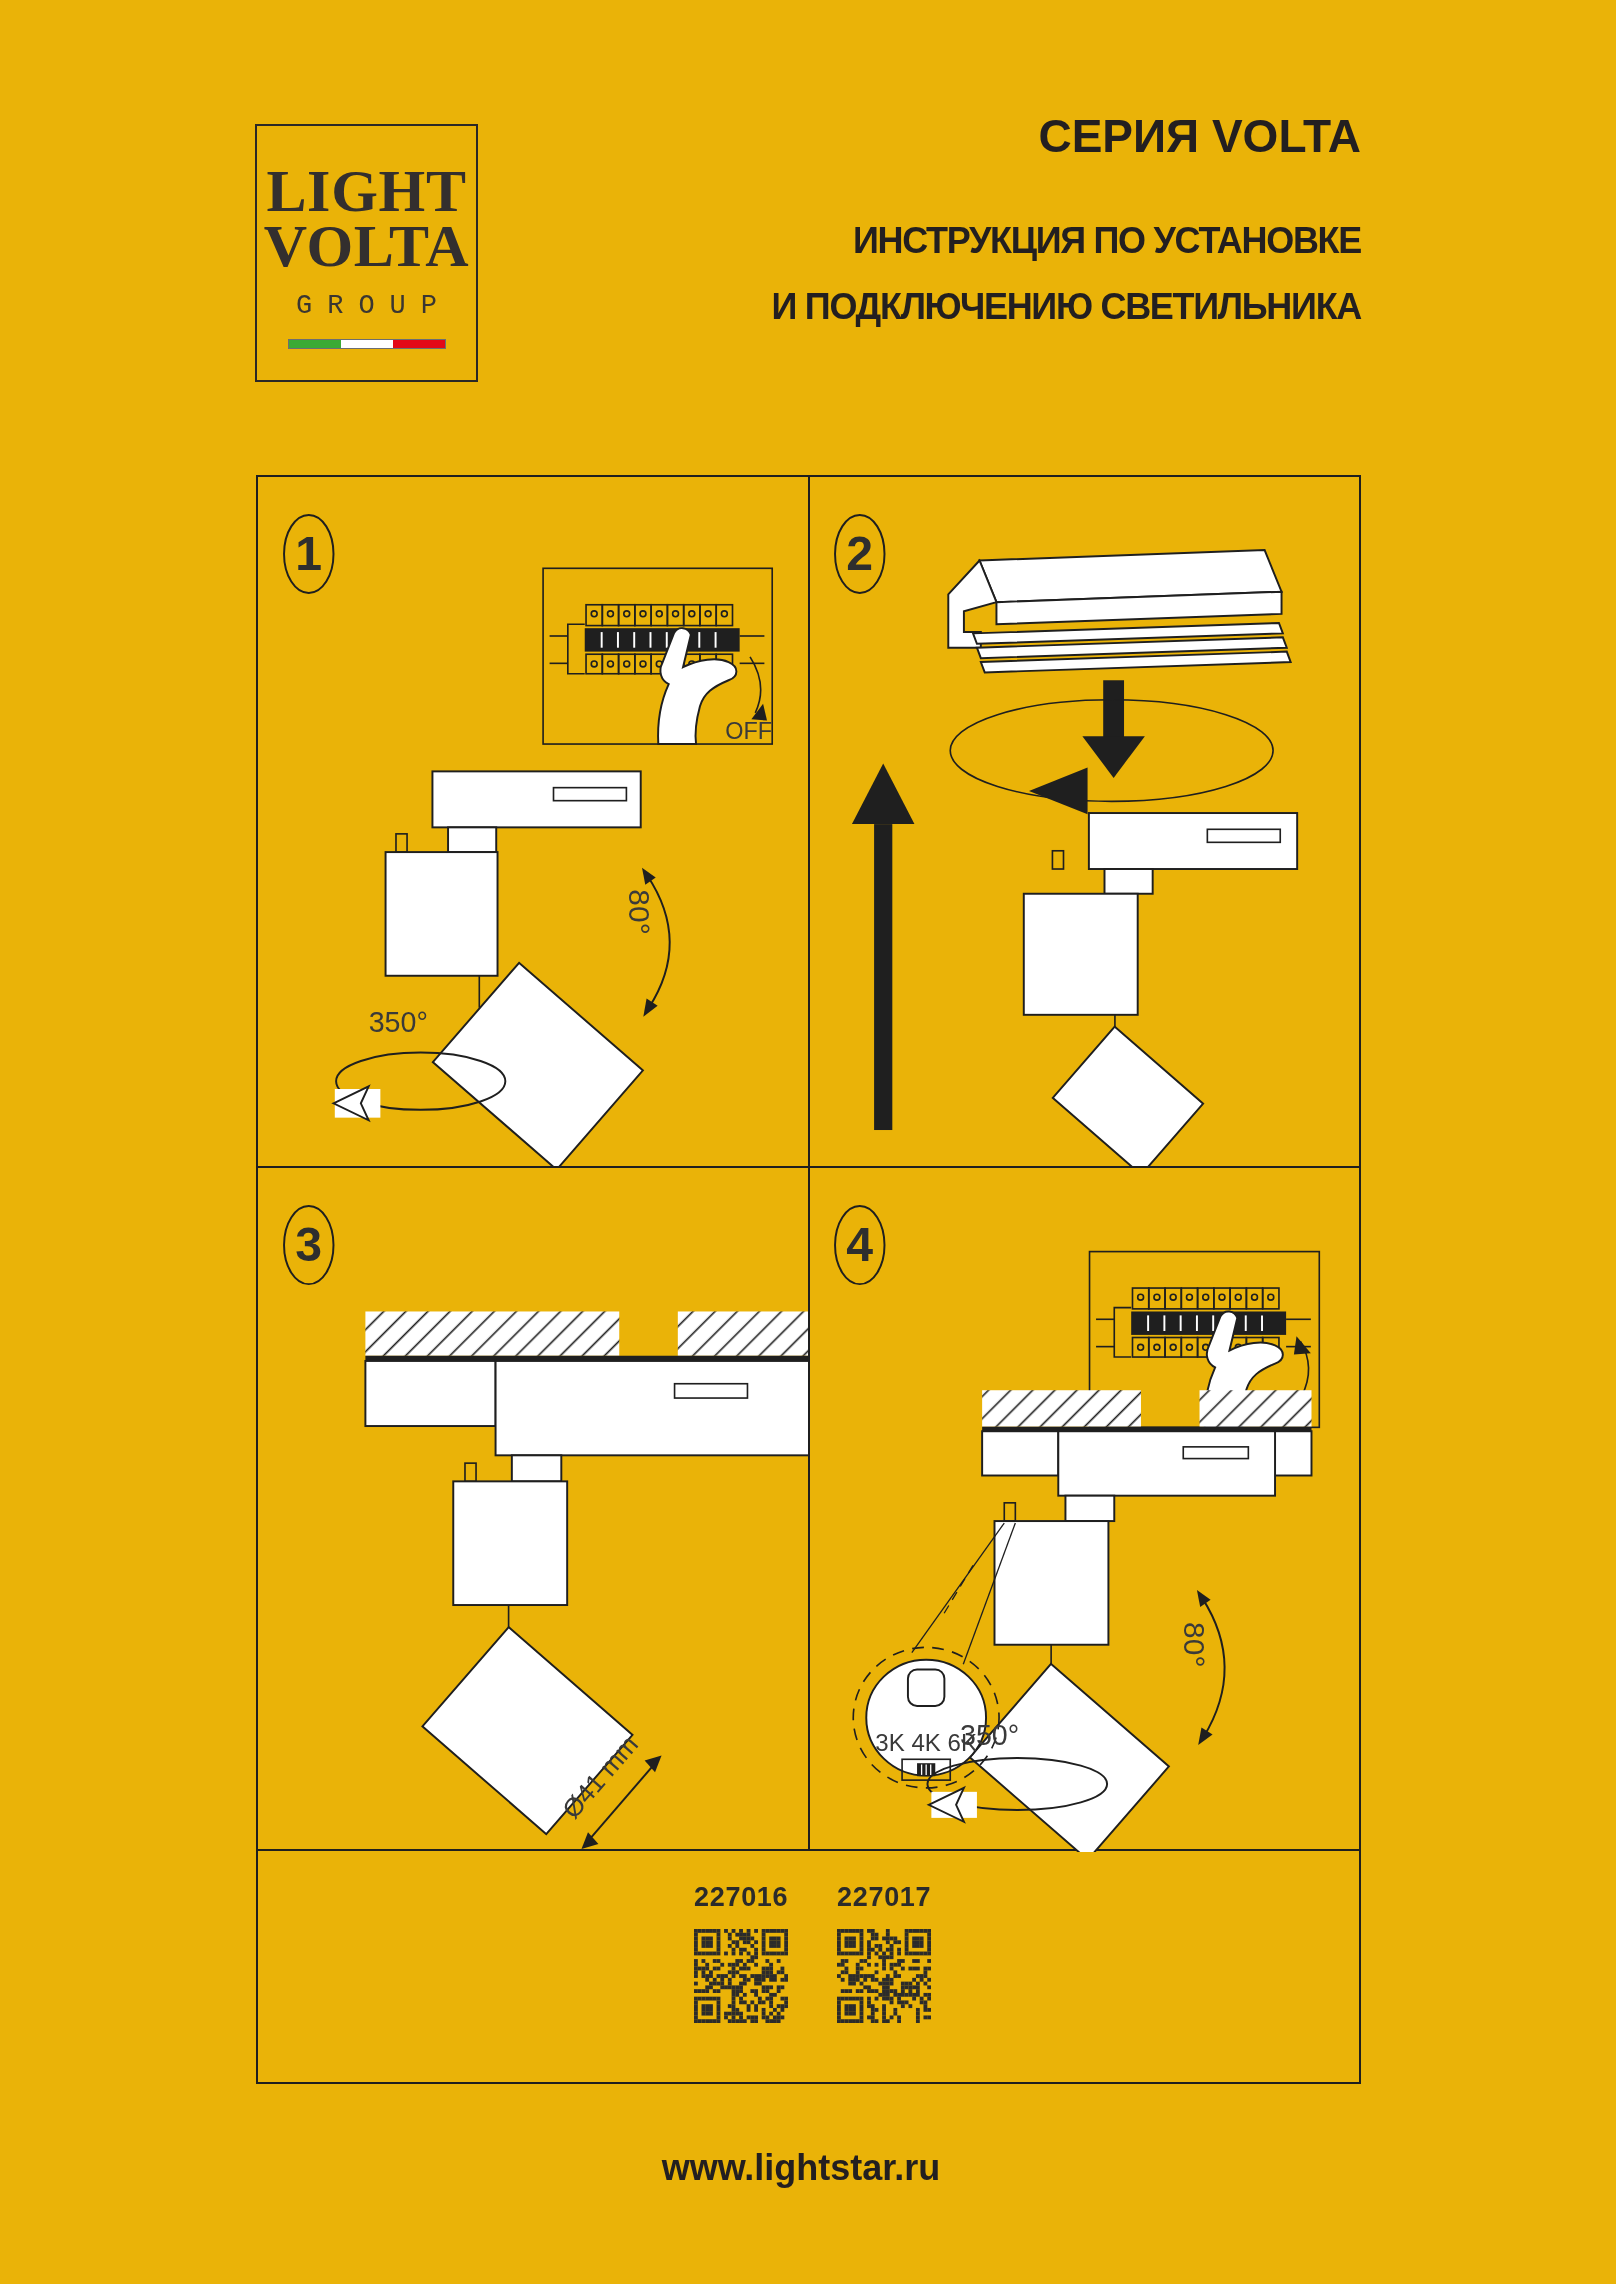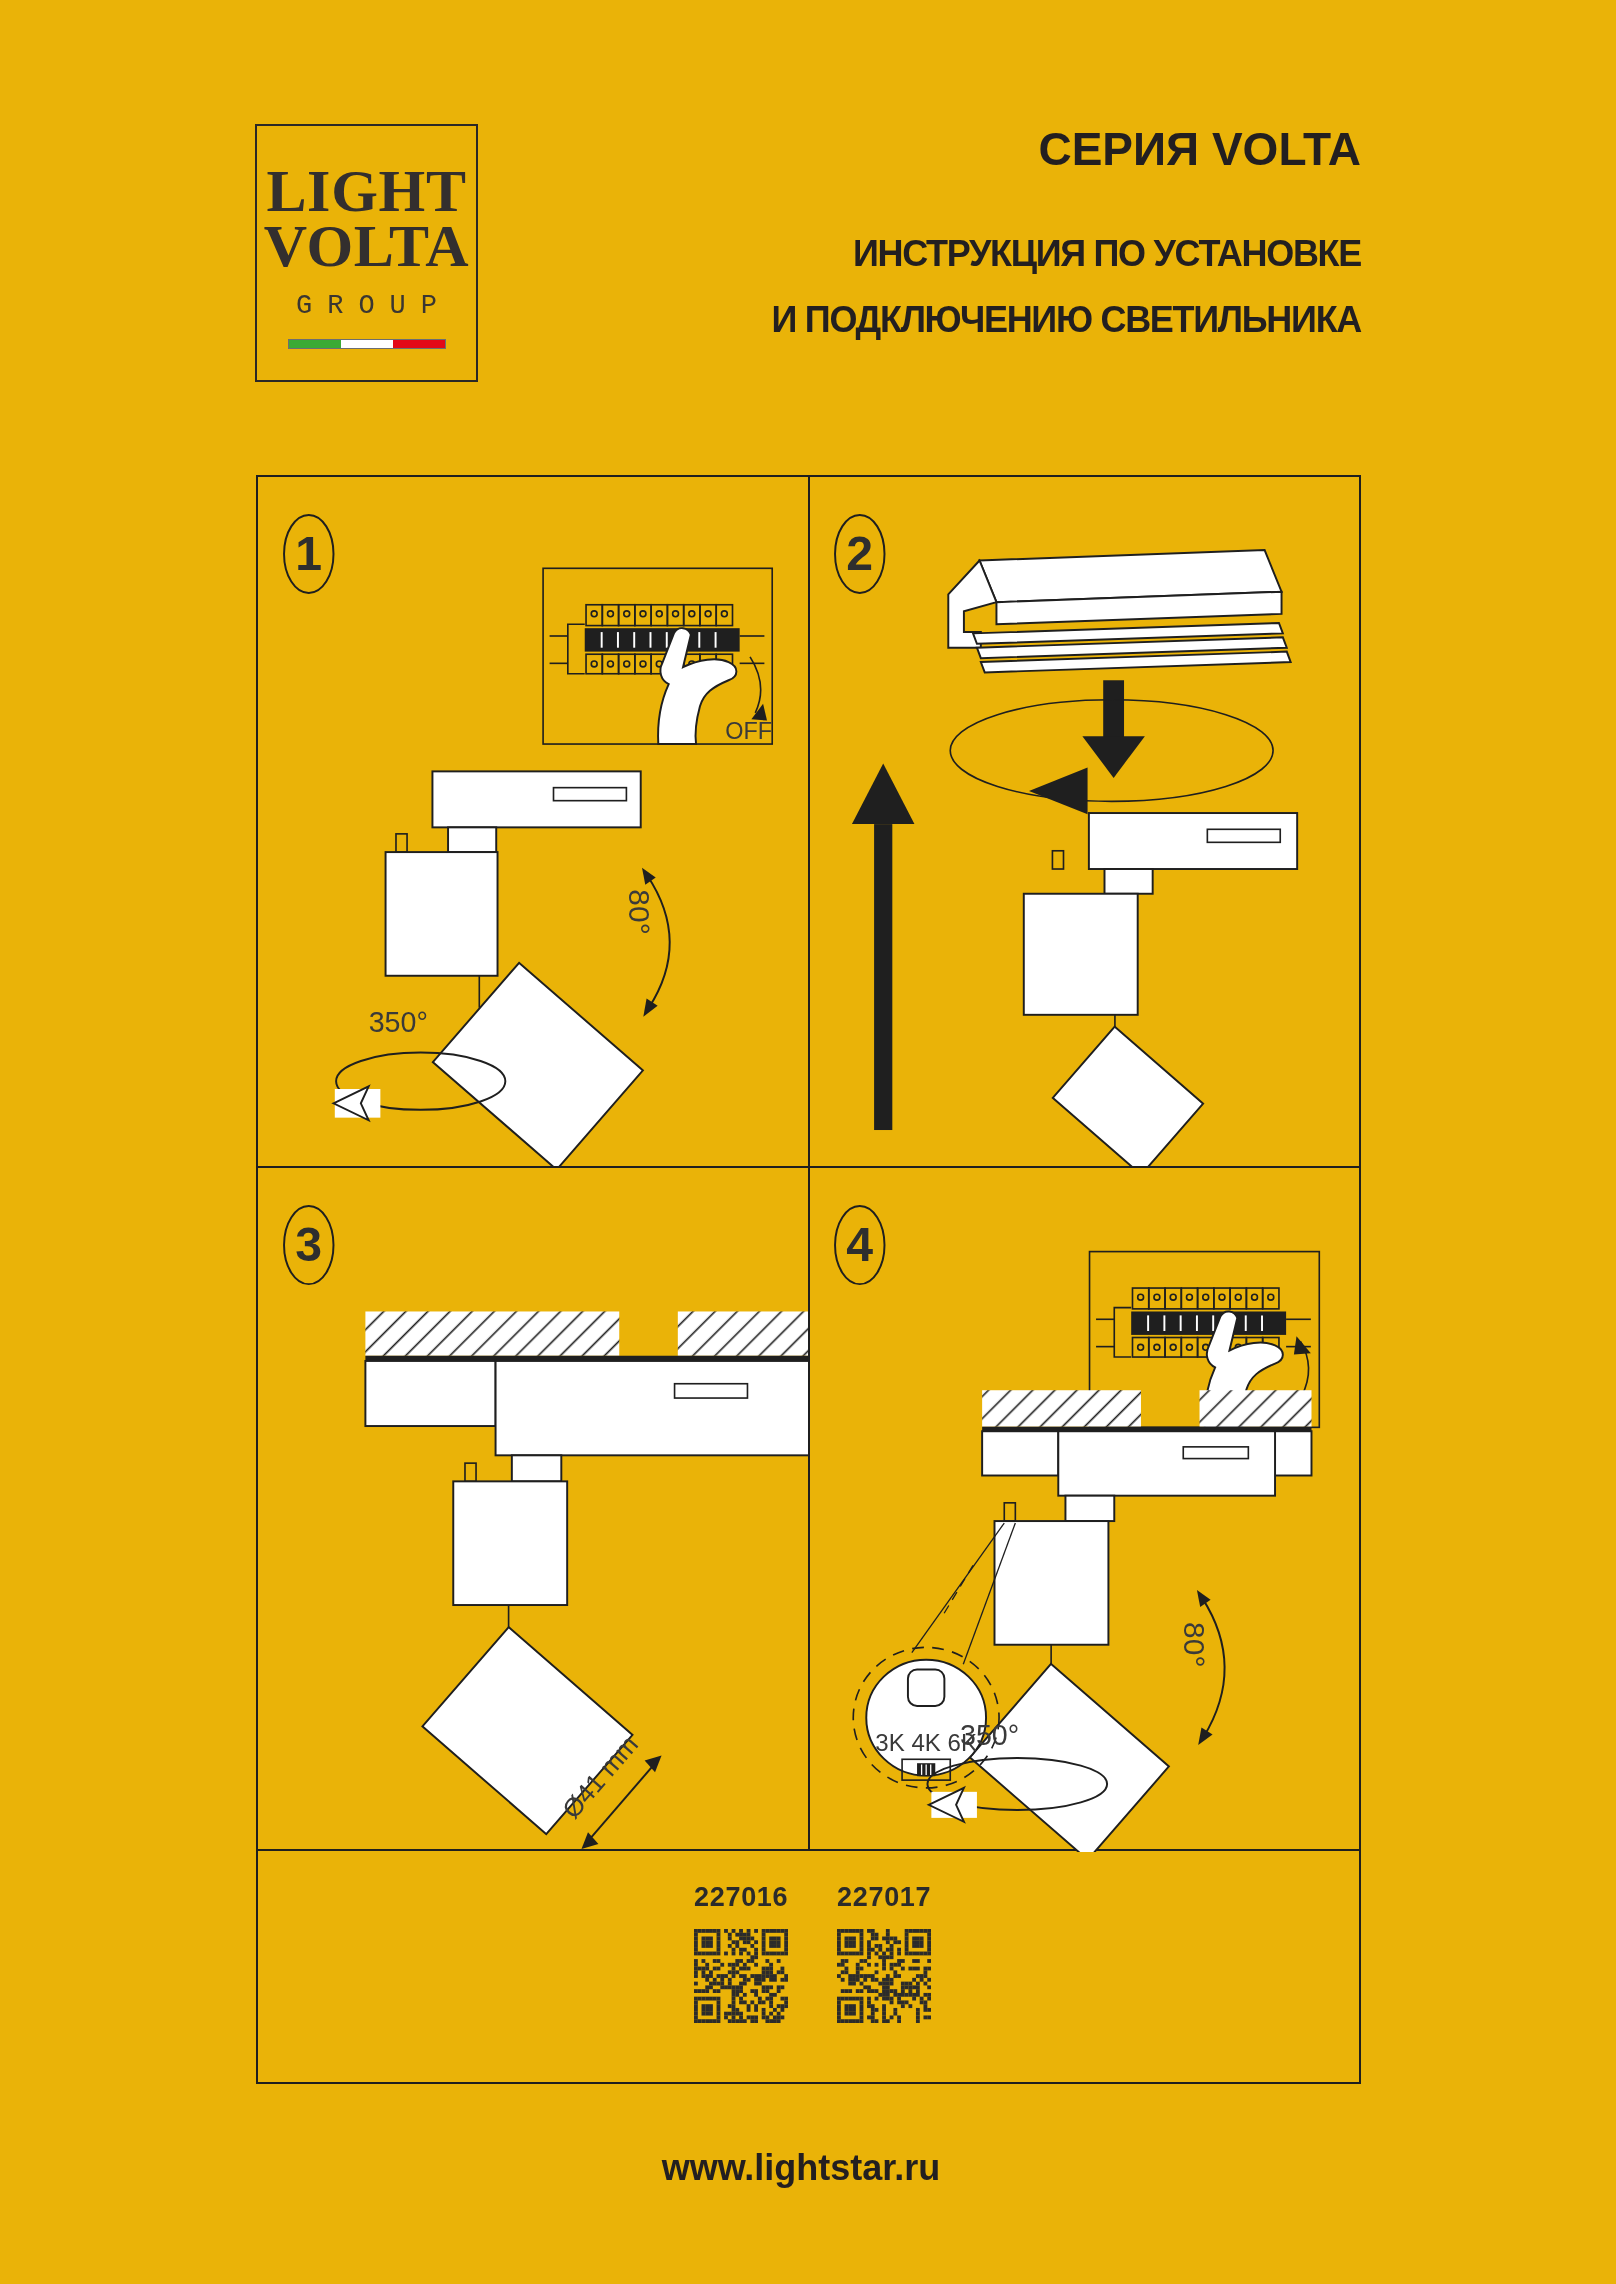--- a/index.html
+++ b/index.html
@@ -17,21 +17,21 @@
     font-size:60px;line-height:55px;letter-spacing:0.7px;}
   .logo-word.first{margin-top:38px;}
   .logo-group{font-family:Liberation Mono, monospace;color:#3a3632;font-size:27px;
     letter-spacing:15px;margin-top:17px;margin-right:-15px;font-weight:400;text-align:right;}
   .logo-flag{width:158px;height:9.8px;margin-top:18px;border:0.7px solid #6d6e71;
     display:flex;box-sizing:border-box;}
   .logo-flag .g{flex:1;background:#3aaa35;}
   .logo-flag .w{flex:1;background:#ffffff;}
   .logo-flag .r{flex:1;background:#e30917;}
   
-  .header-text{position:absolute;top:118px;right:255px;text-align:right;font-weight:bold;color:#231f20;}
+  .header-text{position:absolute;top:105px;right:255px;text-align:right;font-weight:bold;color:#231f20;}
   .header-line-sm{font-size:46px;line-height:63px;letter-spacing:0px;}
   .header-gap{height:40px;}
   .header-line-lg{font-size:36px;line-height:66px;letter-spacing:-1.3px;}
   
   .grid{position:absolute;left:256px;top:475px;width:1105px;height:1609px;
     border:2px solid #1f1f1f;box-sizing:border-box;}
   .vline{position:absolute;left:550px;top:0;width:2px;height:1372px;background:#1f1f1f;}
   .hline1{position:absolute;left:0;top:689px;width:1101px;height:2px;background:#1f1f1f;}
   .hline2{position:absolute;left:0;top:1372px;width:1101px;height:2px;background:#1f1f1f;}
   .panel{position:absolute;}

